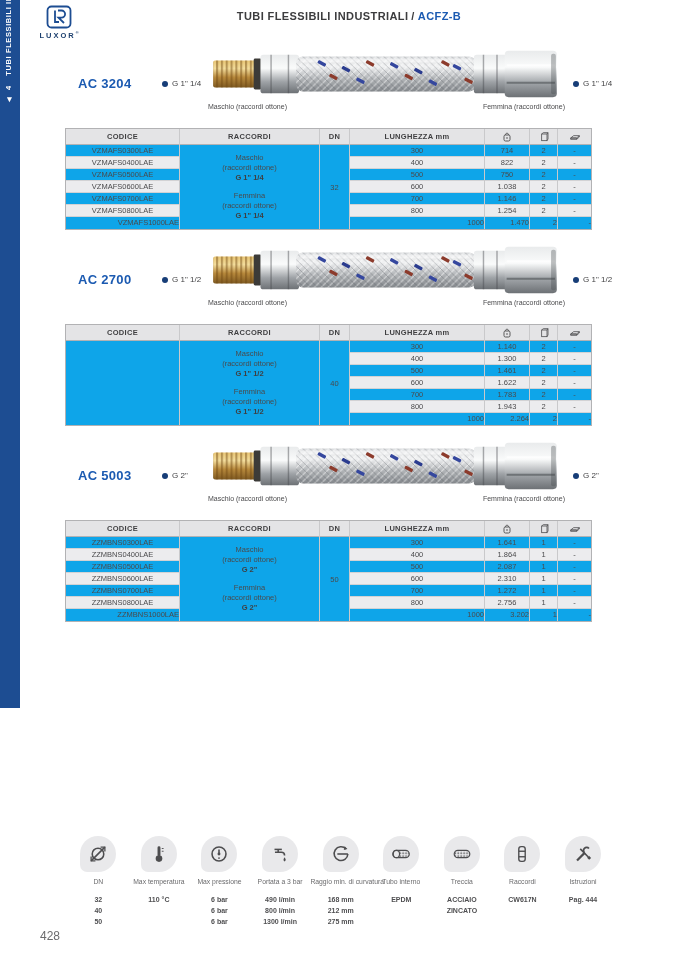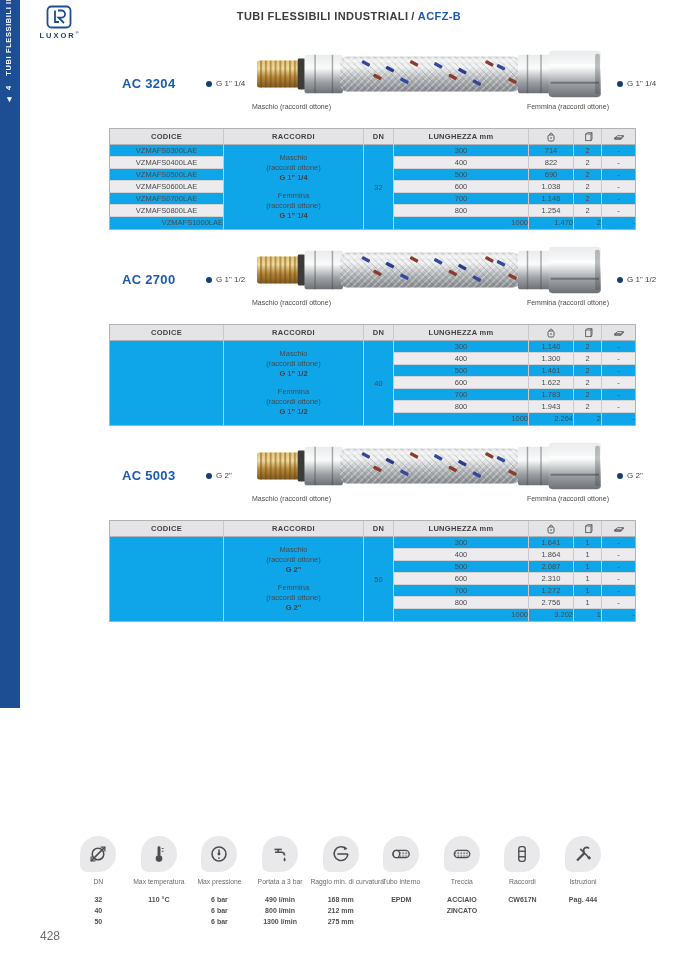--- a/index.html
+++ b/index.html
@@ -22,21 +22,21 @@
   .logo-text { font-size:7.5px; font-weight:bold; letter-spacing:2px; color:#1c3f6e; }
   .logo-text sup { font-size:4px; letter-spacing:0; }
   
   .page-header {
     position:absolute; left:20px; right:0; top:10px; text-align:center;
     font-size:11px; font-weight:bold; letter-spacing:.4px; color:#3c3c3e;
   }
   .page-header .sep { margin:0 3px; }
   .page-header .series { color:#1b5ab1;margin-top:38px; }
   
-  .sections { position:absolute; left:0; top:46px; width:678px;padding-left:44px; }
+  .sections { position:absolute; left:0; top:46px; width:678px; }
   .product-section { margin-bottom:12px; }
   .hose-row { position:relative; height:72px; }
   .model-title { position:absolute; left:78px; top:30px; font-size:13px; font-weight:bold; color:#1b5ab1; letter-spacing:.3px; }
   .spec { position:absolute; top:33px; font-size:8px; color:#3f3f41; display:flex; align-items:center; gap:4px; white-space:nowrap; }
   .spec.left { left:162px; }
   .spec.right { left:573px; }
   .bullet { width:6px; height:6px; border-radius:50%; background:#173d77; display:inline-block; }
   .hose { position:absolute; left:205px; top:0; width:360px; height:56px; }
   .caption { position:absolute; top:57px; font-size:7px; color:#4a4a4c; }
   .caption.left { left:208px; }
@@ -344,21 +344,21 @@
             <svg viewBox="0 0 18 18">
               <use href="#i-weight"></use>
             </svg>
           </div>
           <div class="cells">
 
               <div class="cell">714</div>
 
               <div class="cell">822</div>
 
-              <div class="cell">690</div>
+              <div class="cell">750</div>
 
               <div class="cell">1.038</div>
 
               <div class="cell">1.146</div>
 
               <div class="cell">1.254</div>
 
               <div class="cell">1.470</div>
 
           </div>
@@ -563,20 +563,37 @@
         <div class="caption left">Maschio (raccordi ottone)</div>
         <div class="caption right">Femmina (raccordi ottone)</div>
         <div class="spec right">
           <span class="bullet"></span>
           <span>G 2"</span>
         </div>
       </div>
       <div class="ptable">
         <div class="col c-codice">
           <div class="colhead">CODICE</div>
+          <div class="cells">
+
+              <div class="cell">ZZMBNS0300LAE</div>
+
+              <div class="cell">ZZMBNS0400LAE</div>
+
+              <div class="cell">ZZMBNS0500LAE</div>
+
+              <div class="cell">ZZMBNS0600LAE</div>
+
+              <div class="cell">ZZMBNS0700LAE</div>
+
+              <div class="cell">ZZMBNS0800LAE</div>
+
+              <div class="cell">ZZMBNS1000LAE</div>
+
+          </div>
         </div>
         <div class="col c-racc">
           <div class="colhead">RACCORDI</div>
           <div class="cells one">
             <div class="racc-block">
               <div>Maschio</div>
               <div>(raccordi ottone)</div>
               <div class="b">G 2"</div>
               <div class="gap"></div>
               <div>Femmina</div>

